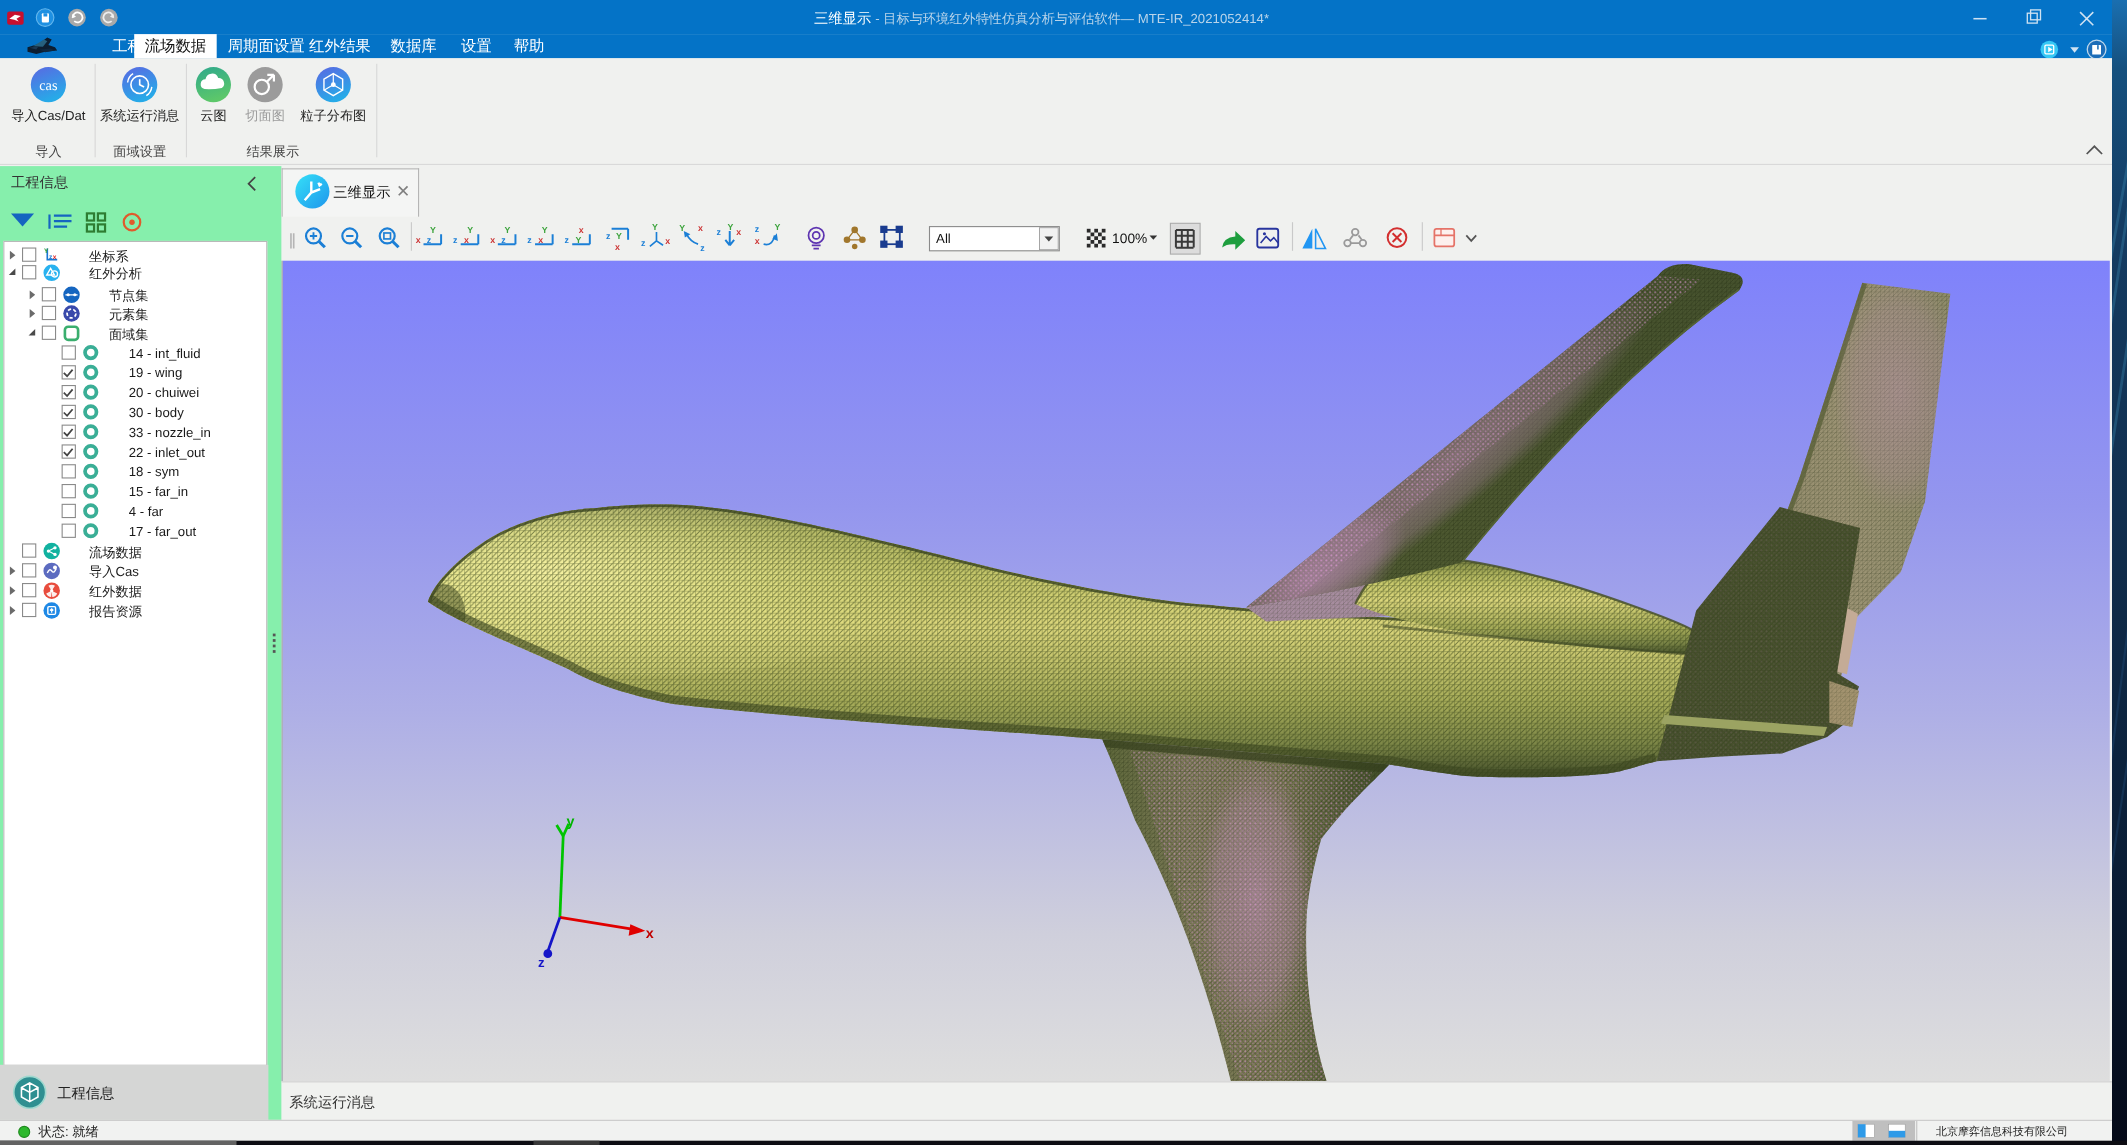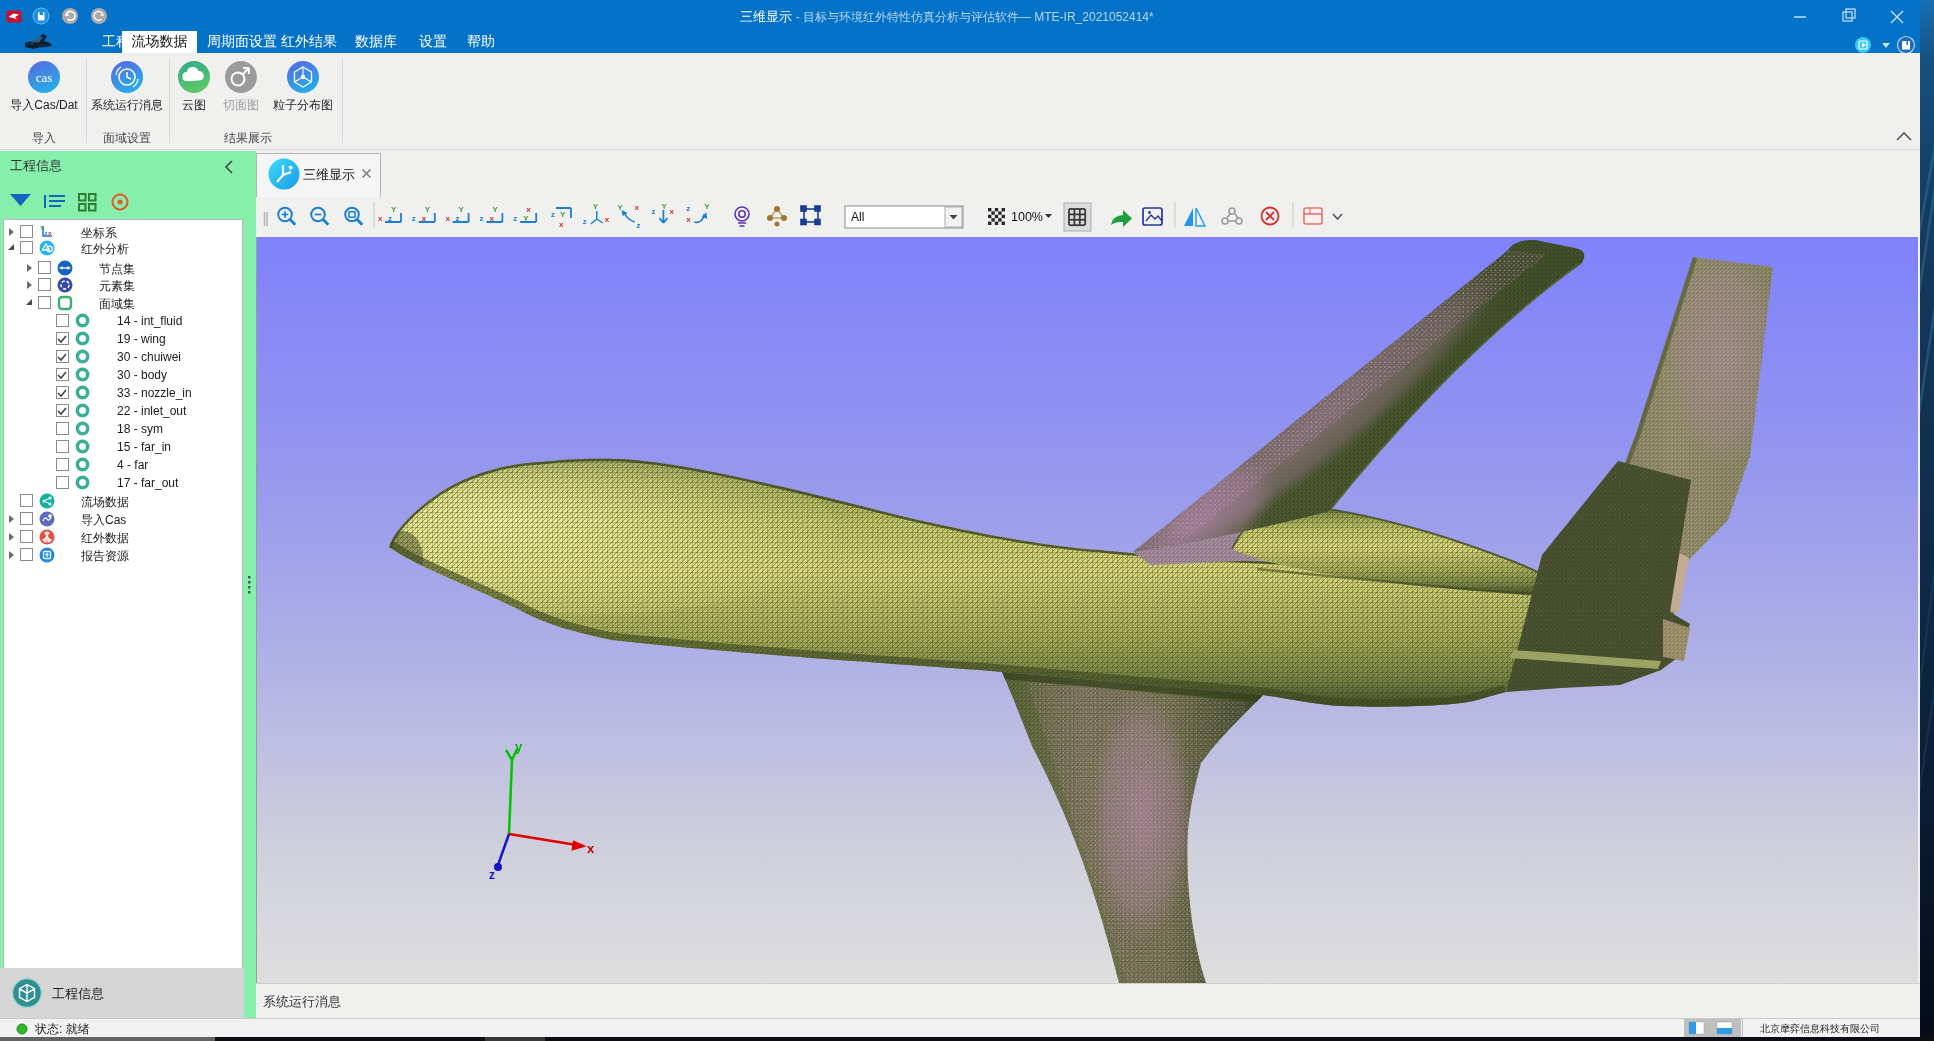--- a/index.html
+++ b/index.html
@@ -208,21 +208,21 @@
         <span class="ttext" style="left:113px">19 - wing</span>
       </div>
       <div class="trow" style="left:0;top:128.2px;width:238px">
         <span class="cb" style="left:52px"></span>
         <svg class="ck" style="left:51px">
           <path d="M3 7l3 3 5-6" stroke="#444" stroke-width="1.6" fill="none"></path>
         </svg>
         <span class="abs" style="left:71px;top:1px"><svg width="15" height="15">
             <circle cx="7.5" cy="7.5" r="5.2" fill="none" stroke="#3aae96" stroke-width="3.4"></circle>
           </svg></span>
-        <span class="ttext" style="left:113px">30 - chuiwei</span>
+        <span class="ttext" style="left:113px">20 - chuiwei</span>
       </div>
       <div class="trow" style="left:0;top:146.1px;width:238px">
         <span class="cb" style="left:52px"></span>
         <svg class="ck" style="left:51px">
           <path d="M3 7l3 3 5-6" stroke="#444" stroke-width="1.6" fill="none"></path>
         </svg>
         <span class="abs" style="left:71px;top:1px"><svg width="15" height="15">
             <circle cx="7.5" cy="7.5" r="5.2" fill="none" stroke="#3aae96" stroke-width="3.4"></circle>
           </svg></span>
         <span class="ttext" style="left:113px">30 - body</span>

